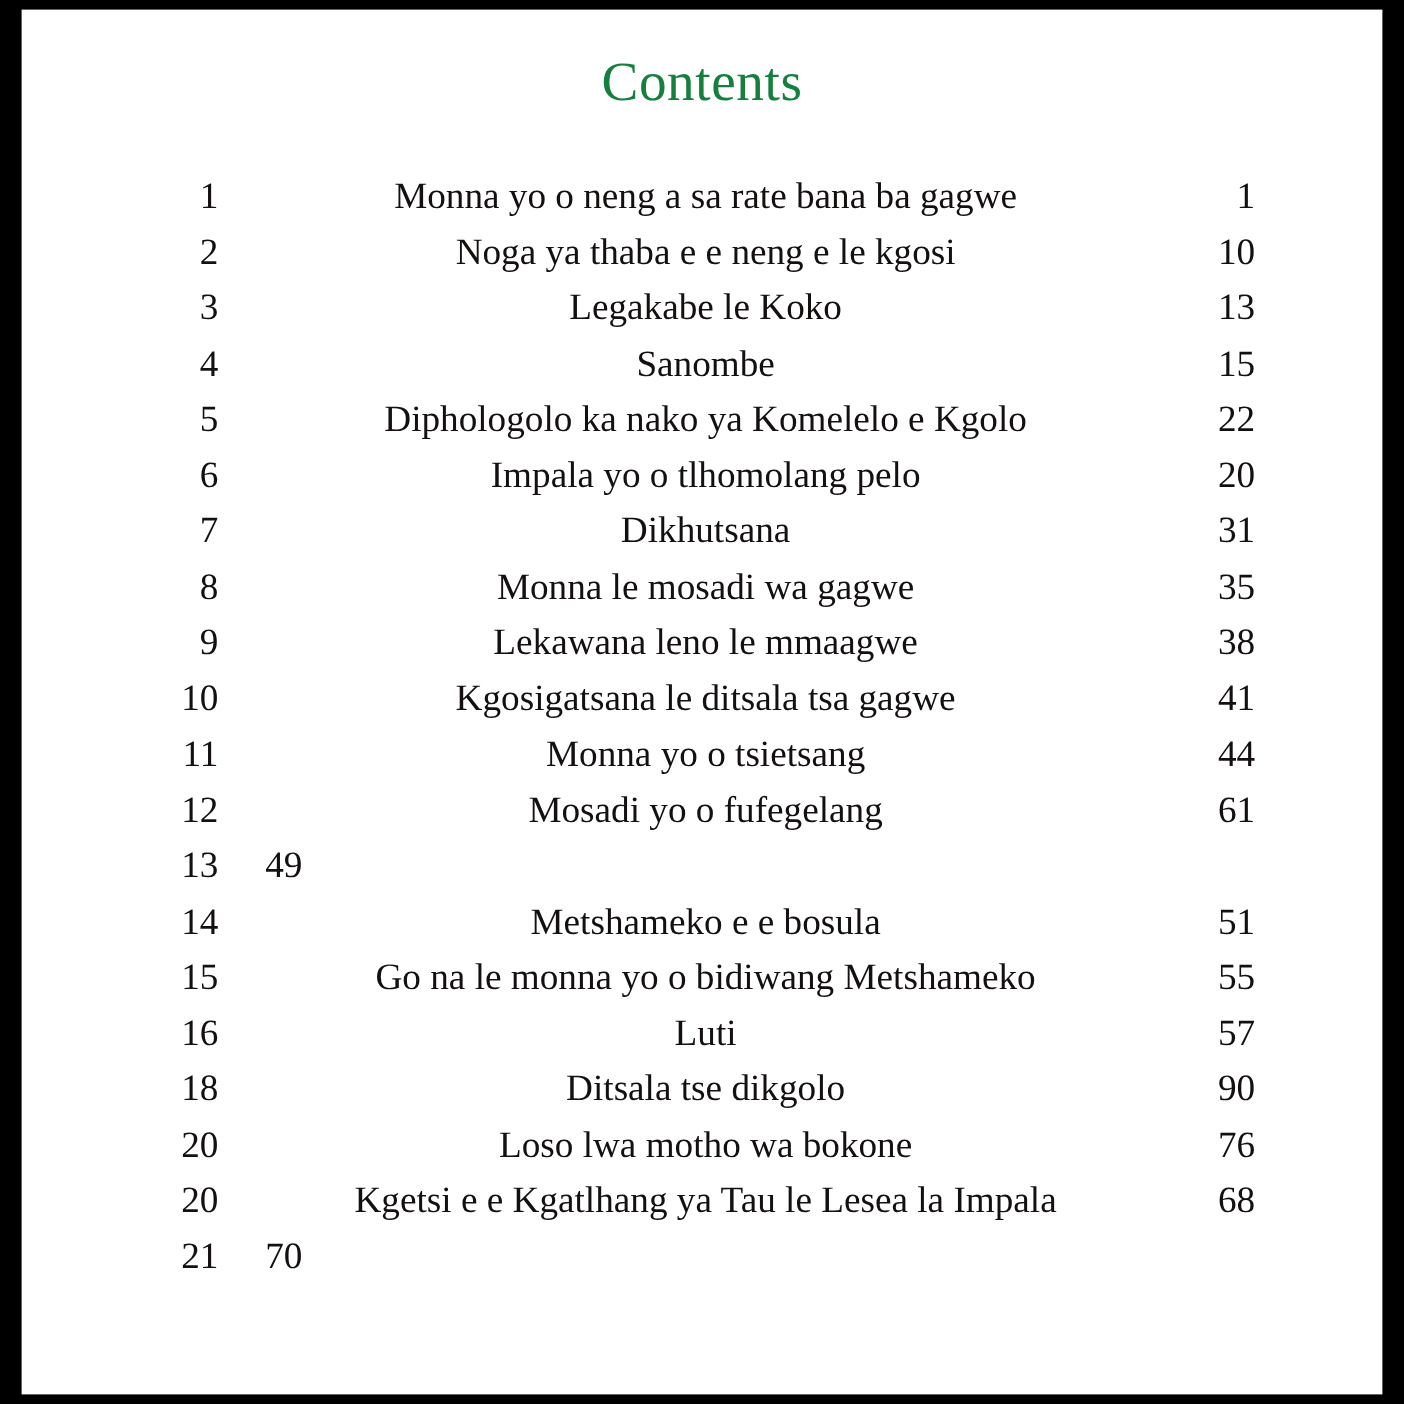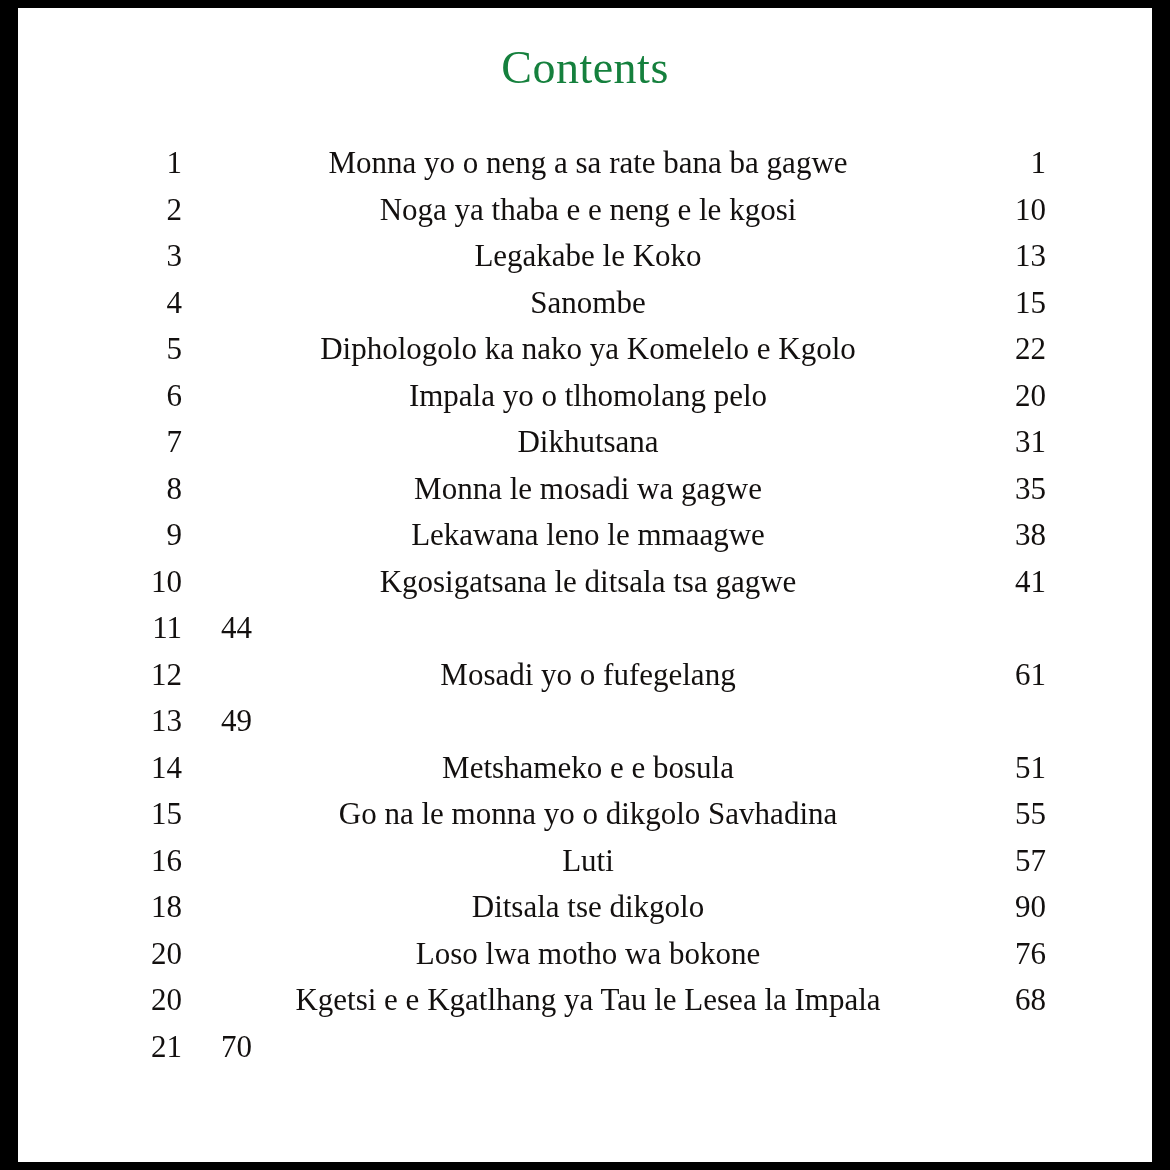--- a/index.html
+++ b/index.html
@@ -117,39 +117,40 @@
         <span class="entry-title">Lekawana leno le mmaagwe</span>
         <span class="entry-page">38</span>
       </li>
       <li class="toc-entry">
         <span class="entry-num">10</span>
         <span class="entry-title">Kgosigatsana le ditsala tsa gagwe</span>
         <span class="entry-page">41</span>
       </li>
       <li class="toc-entry">
         <span class="entry-num">11</span>
+        <span class="entry-title">Monna yo o tsietsang</span>
         <span class="entry-page">44</span>
       </li>
       <li class="toc-entry">
         <span class="entry-num">12</span>
         <span class="entry-title">Mosadi yo o fufegelang</span>
         <span class="entry-page">61</span>
       </li>
       <li class="toc-entry">
         <span class="entry-num">13</span>
         <span class="entry-page">49</span>
       </li>
       <li class="toc-entry">
         <span class="entry-num">14</span>
         <span class="entry-title">Metshameko e e bosula</span>
         <span class="entry-page">51</span>
       </li>
       <li class="toc-entry">
         <span class="entry-num">15</span>
-        <span class="entry-title">Go na le monna yo o dikgolo Savhadina</span>
+        <span class="entry-title">Go na le monna yo o bidiwang Metshameko</span>
         <span class="entry-page">55</span>
       </li>
       <li class="toc-entry">
         <span class="entry-num">16</span>
         <span class="entry-title">Luti</span>
         <span class="entry-page">57</span>
       </li>
       <li class="toc-entry">
         <span class="entry-num">18</span>
         <span class="entry-title">Ditsala tse dikgolo</span>

